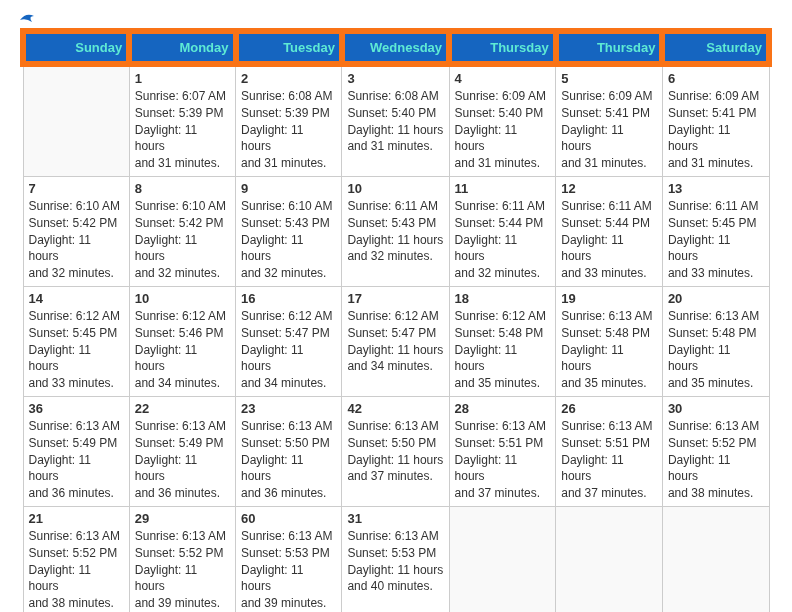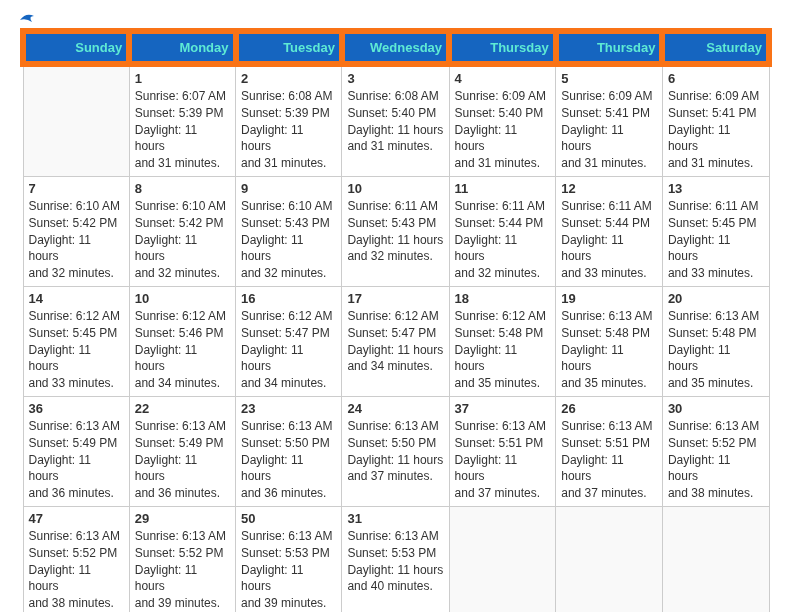--- a/index.html
+++ b/index.html
@@ -267,28 +267,28 @@
 and 36 minutes.</div>
         </td>
         <td>
           <span class="day-number">23</span>
           <div class="day-info" style="white-space: pre-line;">Sunrise: 6:13 AM
 Sunset: 5:50 PM
 Daylight: 11 hours
 and 36 minutes.</div>
         </td>
         <td>
-          <span class="day-number">24</span>
+          <span class="day-number">42</span>
           <div class="day-info" style="white-space: pre-line;">Sunrise: 6:13 AM
 Sunset: 5:50 PM
 Daylight: 11 hours
 and 37 minutes.</div>
         </td>
         <td>
-          <span class="day-number">37</span>
+          <span class="day-number">28</span>
           <div class="day-info" style="white-space: pre-line;">Sunrise: 6:13 AM
 Sunset: 5:51 PM
 Daylight: 11 hours
 and 37 minutes.</div>
         </td>
         <td>
           <span class="day-number">26</span>
           <div class="day-info" style="white-space: pre-line;">Sunrise: 6:13 AM
 Sunset: 5:51 PM
 Daylight: 11 hours
@@ -297,35 +297,35 @@
         <td>
           <span class="day-number">30</span>
           <div class="day-info" style="white-space: pre-line;">Sunrise: 6:13 AM
 Sunset: 5:52 PM
 Daylight: 11 hours
 and 38 minutes.</div>
         </td>
       </tr>
       <tr>
         <td>
-          <span class="day-number">47</span>
+          <span class="day-number">21</span>
           <div class="day-info" style="white-space: pre-line;">Sunrise: 6:13 AM
 Sunset: 5:52 PM
 Daylight: 11 hours
 and 38 minutes.</div>
         </td>
         <td>
           <span class="day-number">29</span>
           <div class="day-info" style="white-space: pre-line;">Sunrise: 6:13 AM
 Sunset: 5:52 PM
 Daylight: 11 hours
 and 39 minutes.</div>
         </td>
         <td>
-          <span class="day-number">50</span>
+          <span class="day-number">60</span>
           <div class="day-info" style="white-space: pre-line;">Sunrise: 6:13 AM
 Sunset: 5:53 PM
 Daylight: 11 hours
 and 39 minutes.</div>
         </td>
         <td>
           <span class="day-number">31</span>
           <div class="day-info" style="white-space: pre-line;">Sunrise: 6:13 AM
 Sunset: 5:53 PM
 Daylight: 11 hours

